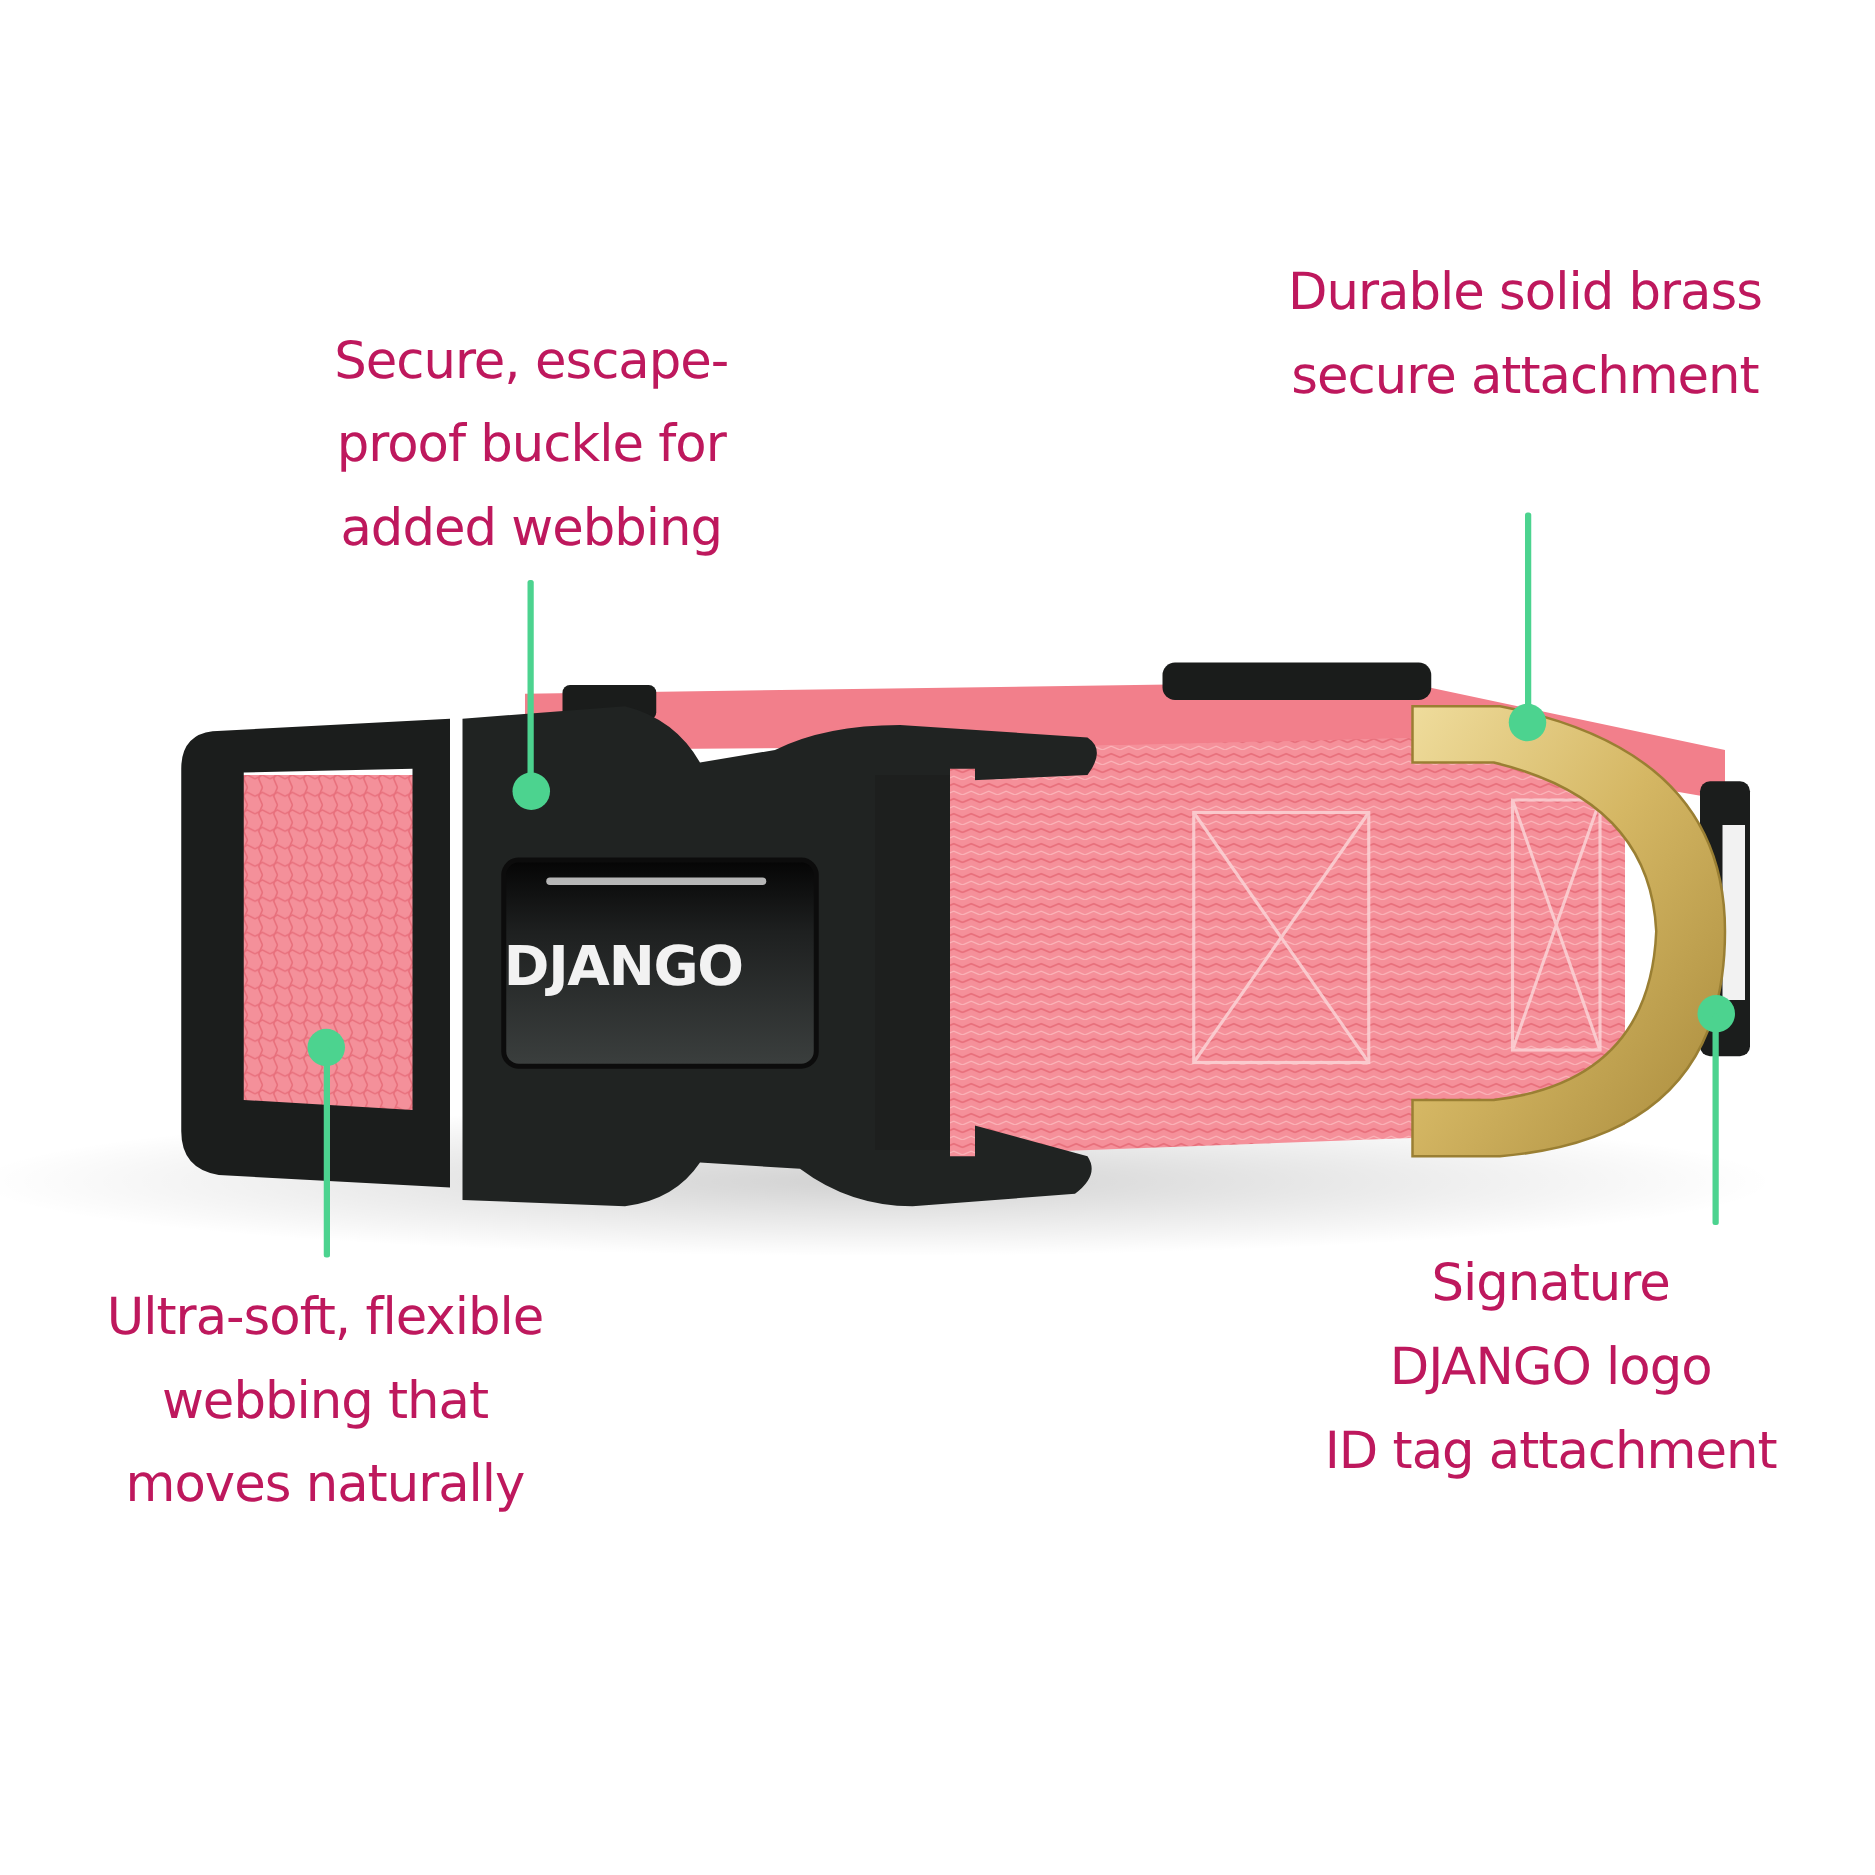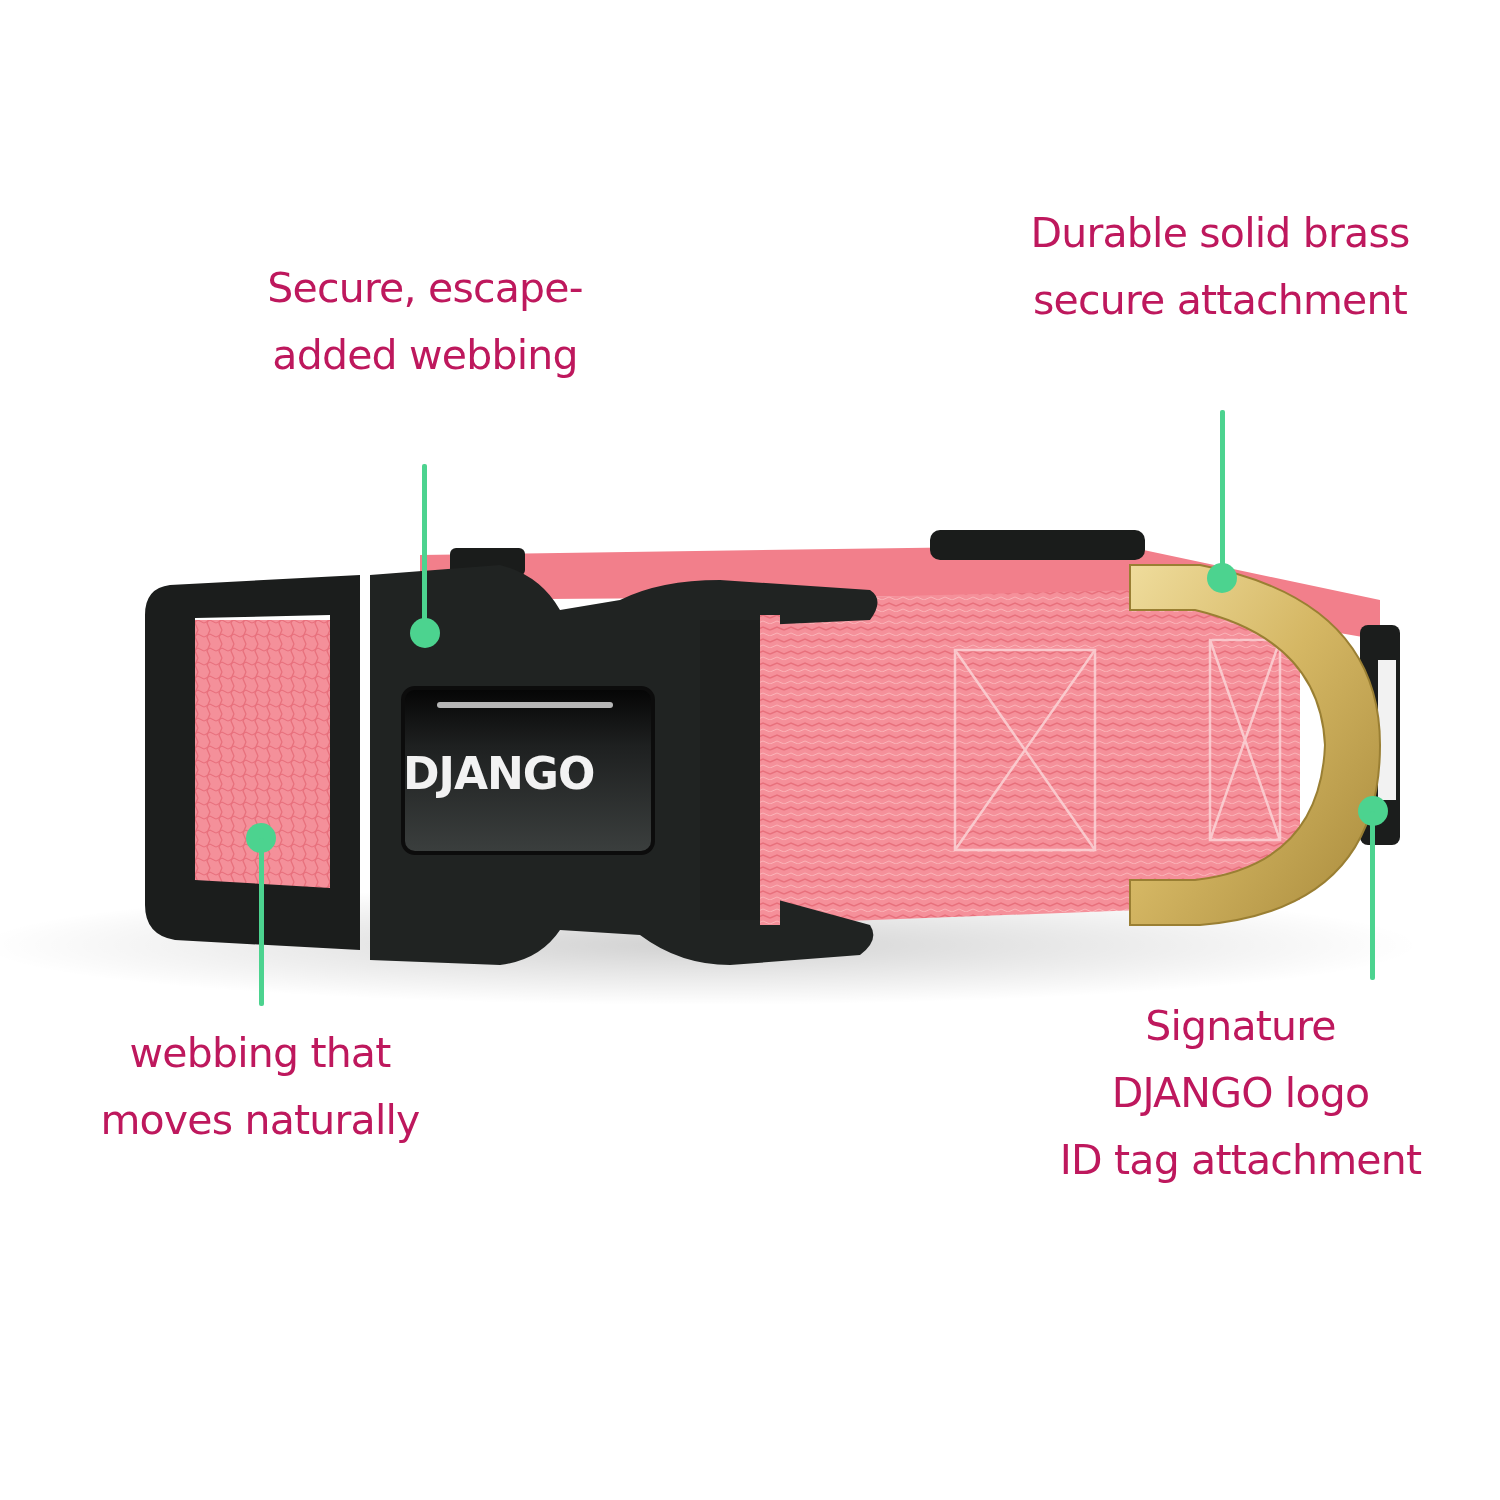--- a/index.html
+++ b/index.html
@@ -83,35 +83,37 @@
   <rect x="760" y="615" width="20" height="310" fill="url(#weave)"></rect>
 
   <rect x="403" y="688" width="250" height="165" rx="12" fill="url(#badge)" stroke="#0c0c0c" stroke-width="4"></rect>
   <path d="M440 705 L610 705" stroke="#ffffff" stroke-width="6" stroke-linecap="round" opacity="0.7"></path>
 </svg>
 
 <div style="position:absolute; left:403px; top:748px; width:250px; color:#f2f2f2; font-family:'DejaVu Sans', sans-serif; font-weight:bold; font-size:44px; letter-spacing:-1px;">DJANGO</div>
 
 <div class="caption" style="left:225px; top:255px; width:400px;">
   <span>Secure, escape-</span>
+  <span>proof buckle for</span>
   <span>added webbing</span>
 </div>
 <div class="leader" style="left:422px; top:464px; height:169px;"></div>
 <div class="dot" style="left:410px; top:618px;"></div>
 
 <div class="caption" style="left:1000px; top:200px; width:440px;">
   <span>Durable solid brass</span>
   <span>secure attachment</span>
 </div>
 <div class="leader" style="left:1220px; top:410px; height:168px;"></div>
 <div class="dot" style="left:1207px; top:563px;"></div>
 
 <div class="dot" style="left:246px; top:823px;"></div>
 <div class="leader" style="left:259px; top:838px; height:168px;"></div>
 <div class="caption" style="left:50px; top:1020px; width:420px;">
+  <span>Ultra-soft, flexible</span>
   <span>webbing that</span>
   <span>moves naturally</span>
 </div>
 
 <div class="dot" style="left:1358px; top:796px;"></div>
 <div class="leader" style="left:1370px; top:811px; height:169px;"></div>
 <div class="caption" style="left:1038px; top:993px; width:405px;">
   <span>Signature</span>
   <span>DJANGO logo</span>
   <span>ID tag attachment</span>

